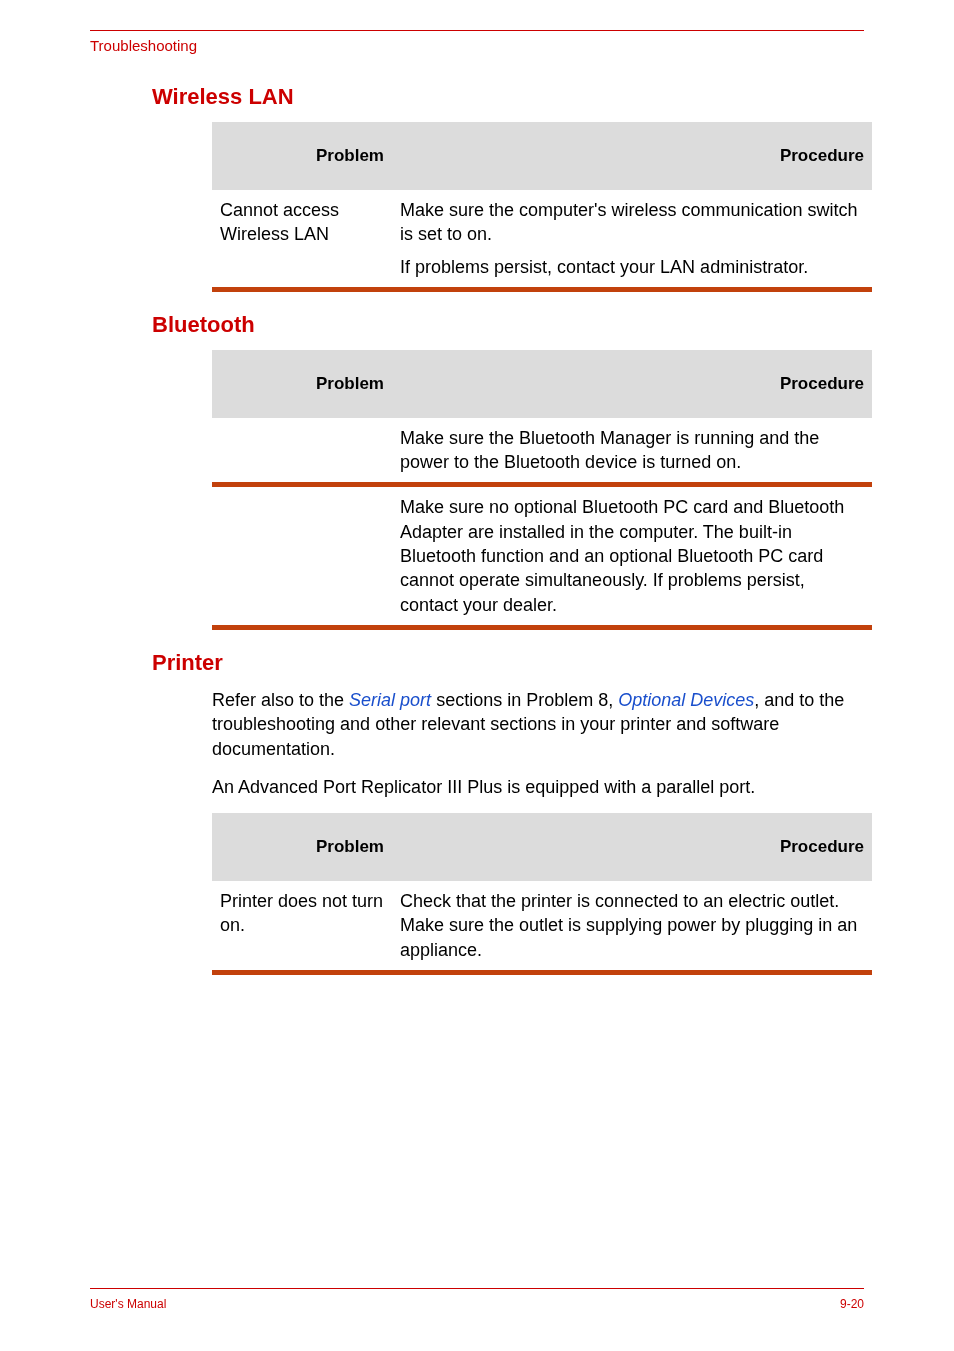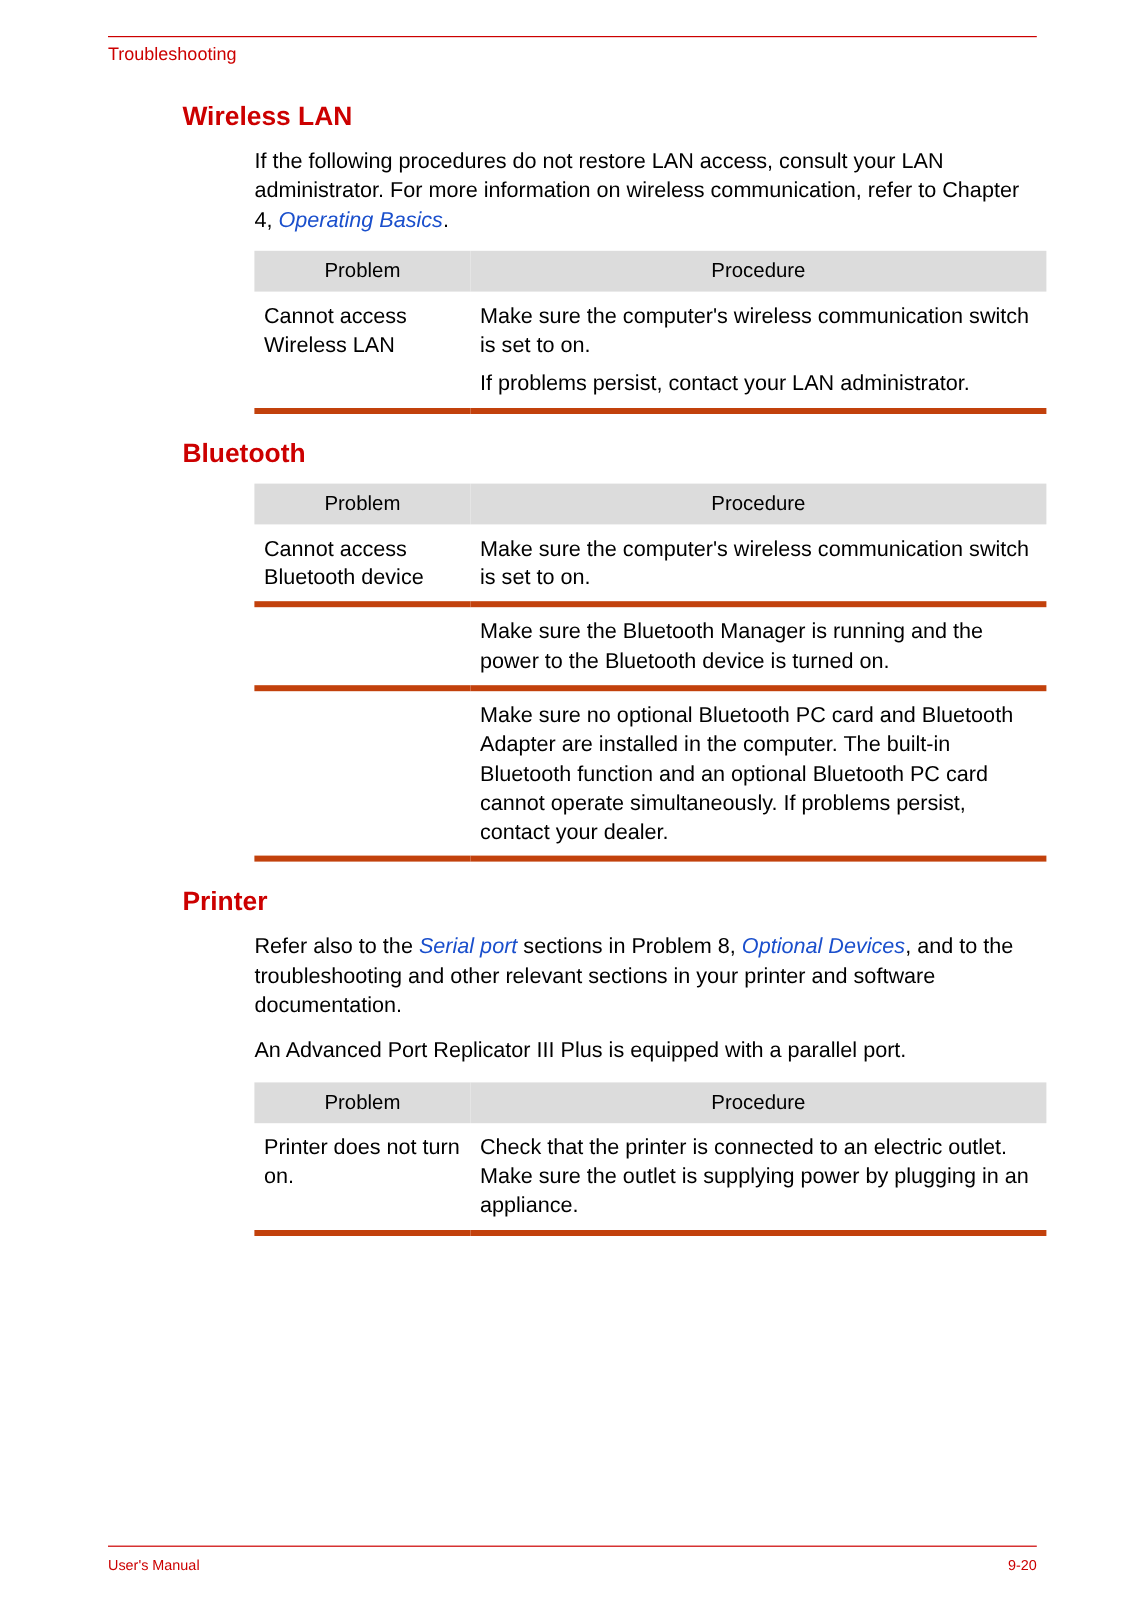--- a/index.html
+++ b/index.html
@@ -50,24 +50,24 @@
   .table {
     margin-left: 122px;
     width: 660px;
     border-collapse: collapse;
     margin-bottom: 20px;
   }
   .thead-row {
     background: #dcdcdc;
   }
   .th {
-    text-align: center;
-    font-weight: normal;
+    text-align: right;
+    font-weight: bold;
     font-size: 17px;
-    padding: 7px 8px;
+    padding: 24px 8px;
   }
   .th.col1 {
     width: 180px;
   }
   .td {
     vertical-align: top;
     font-size: 18px;
     line-height: 1.35;
     padding: 8px 8px 8px 8px;
   }
@@ -88,23 +88,20 @@
   }
 </style>
 </head>
 <body>
 
 <div class="page">
   <div class="header-line"></div>
   <div class="running-header">Troubleshooting</div>
 
   <div class="section-title">Wireless LAN</div>
-  <p class="body-text">
-    <span>If the following procedures do not restore LAN access, consult your LAN administrator. For more information on wireless communication, refer to Chapter 4, </span><span class="link">Operating Basics</span><span>.</span>
-  </p>
 
   <table class="table">
     <tbody>
         <tr class="thead-row">
       <td class="th col1">Problem</td>
       <td class="th">Procedure</td>
     </tr>
     <tr class="tr-border-bottom">
       <td class="td">Cannot access Wireless LAN</td>
       <td class="td">
@@ -115,24 +112,20 @@
   </tbody>
     </table>
 
   <div class="section-title">Bluetooth</div>
 
   <table class="table">
     <tbody>
         <tr class="thead-row">
       <td class="th col1">Problem</td>
       <td class="th">Procedure</td>
-    </tr>
-    <tr class="tr-border-bottom">
-      <td class="td">Cannot access Bluetooth device</td>
-      <td class="td">Make sure the computer's wireless communication switch is set to on.</td>
     </tr>
     <tr class="tr-border-bottom">
       <td class="td"></td>
       <td class="td">Make sure the Bluetooth Manager is running and the power to the Bluetooth device is turned on.</td>
     </tr>
     <tr class="tr-border-bottom">
       <td class="td"></td>
       <td class="td">Make sure no optional Bluetooth PC card and Bluetooth Adapter are installed in the computer. The built-in Bluetooth function and an optional Bluetooth PC card cannot operate simultaneously. If problems persist, contact your dealer.</td>
     </tr>
   </tbody>

